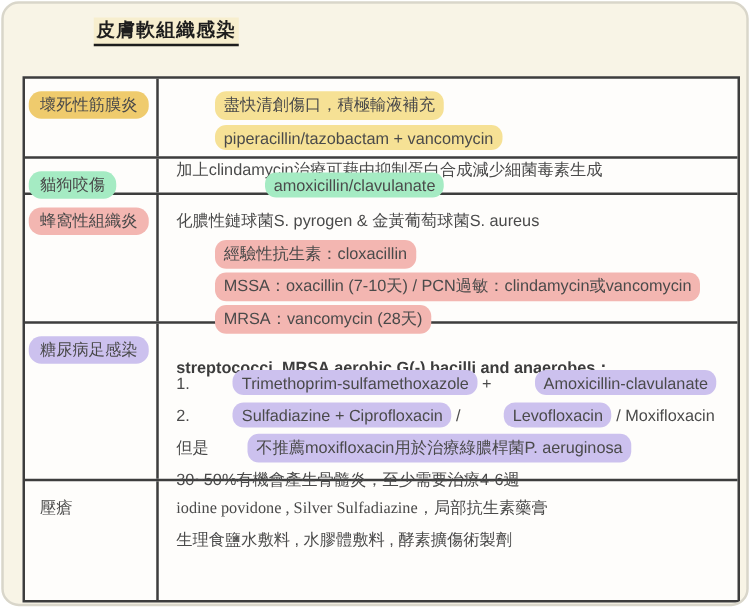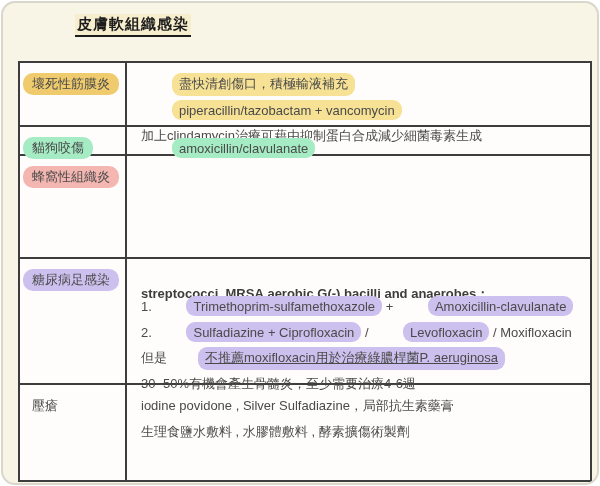--- a/index.html
+++ b/index.html
@@ -26,21 +26,21 @@
   .infection-table{
     position:absolute;left:15px;top:58px;width:574px;height:421px;
     box-sizing:border-box;
     border:2px solid #3d3d3d;
     background:var(--cell-bg,#fefdfb);
     display:flex;flex-direction:column;
   }
   .row{display:flex;box-sizing:border-box;border-bottom:2px solid #3d3d3d;}
   .row:last-child{border-bottom:none;}
   .row:nth-child(1){height:64px;}
-  .row:nth-child(2){height:29px;}
+  .row:nth-child(2){height:29px;gap:40px;}
   .row:nth-child(3){height:103px;}
   .row:nth-child(4){height:126px;}
   .row:nth-child(5){flex:1;}
   .label-cell{
     width:107px;box-sizing:border-box;flex:none;
     border-right:2px solid #3d3d3d;
     padding:10px 6px 6px 12px;
     font-size:13px;color:#4a4a4a;
   }
   .label-pill{
@@ -88,20 +88,34 @@
       <div class="row">
         <div class="label-cell"><span class="label-pill hl-green">貓狗咬傷</span></div>
         <div class="content-cell">
           <div class="content-line">
             <span class="seg hl hl-green" style="white-space: pre;">amoxicillin/clavulanate</span>
           </div>
         </div>
       </div>
       <div class="row">
         <div class="label-cell"><span class="label-pill hl-pink">蜂窩性組織炎</span></div>
+        <div class="content-cell">
+          <div class="content-line">
+            <span class="seg" style="white-space: pre;">化膿性鏈球菌S. pyrogen &amp; 金黃葡萄球菌S. aureus</span>
+          </div>
+          <div class="content-line">
+            <span class="seg hl hl-pink" style="white-space: pre;">經驗性抗生素：cloxacillin</span>
+          </div>
+          <div class="content-line">
+            <span class="seg hl hl-pink" style="white-space: pre;">MSSA：oxacillin (7-10天) / PCN過敏：clindamycin或vancomycin</span>
+          </div>
+          <div class="content-line">
+            <span class="seg hl hl-pink" style="white-space: pre;">MRSA：vancomycin (28天)</span>
+          </div>
+        </div>
       </div>
       <div class="row">
         <div class="label-cell"><span class="label-pill hl-purple">糖尿病足感染</span></div>
         <div class="content-cell">
           <div class="content-line">
             <span class="seg bold" style="white-space: pre; margin-top: 28px;">streptococci, MRSA,aerobic G(-) bacilli and anaerobes：</span>
           </div>
           <div class="content-line">
             <span class="seg" style="white-space: pre;">1. </span>
             <span class="seg hl hl-purple" style="white-space: pre;">Trimethoprim-sulfamethoxazole</span>
@@ -110,32 +124,32 @@
           </div>
           <div class="content-line">
             <span class="seg" style="white-space: pre;">2. </span>
             <span class="seg hl hl-purple" style="white-space: pre;">Sulfadiazine + Ciprofloxacin</span>
             <span class="seg" style="white-space: pre;"> / </span>
             <span class="seg hl hl-purple" style="white-space: pre;">Levofloxacin</span>
             <span class="seg" style="white-space: pre;"> / Moxifloxacin</span>
           </div>
           <div class="content-line">
             <span class="seg" style="white-space: pre;">但是</span>
-            <span class="seg hl hl-purple" style="white-space: pre; text-decoration: underline;">不推薦moxifloxacin用於治療綠膿桿菌P. aeruginosa</span>
+            <span class="seg hl hl-purple" style="white-space: pre;">不推薦moxifloxacin用於治療綠膿桿菌P. aeruginosa</span>
           </div>
           <div class="content-line">
             <span class="seg" style="white-space: pre;">30~50%有機會產生骨髓炎，至少需要治療4-6週</span>
           </div>
         </div>
       </div>
       <div class="row">
         <div class="label-cell"><span class="label-pill">壓瘡</span></div>
         <div class="content-cell">
           <div class="content-line">
-            <span class="seg" style="white-space: pre;">iodine povidone , Silver Sulfadiazine，局部抗生素藥膏</span>
+            <span class="seg" style="white-space: pre; font-family: Liberation Serif, serif;">iodine povidone , Silver Sulfadiazine，局部抗生素藥膏</span>
           </div>
           <div class="content-line">
             <span class="seg" style="white-space: pre; text-align: center;">生理食鹽水敷料 , 水膠體敷料 , 酵素擴傷術製劑</span>
           </div>
         </div>
       </div>
     </div>
 </div>
 
 </body></html>

